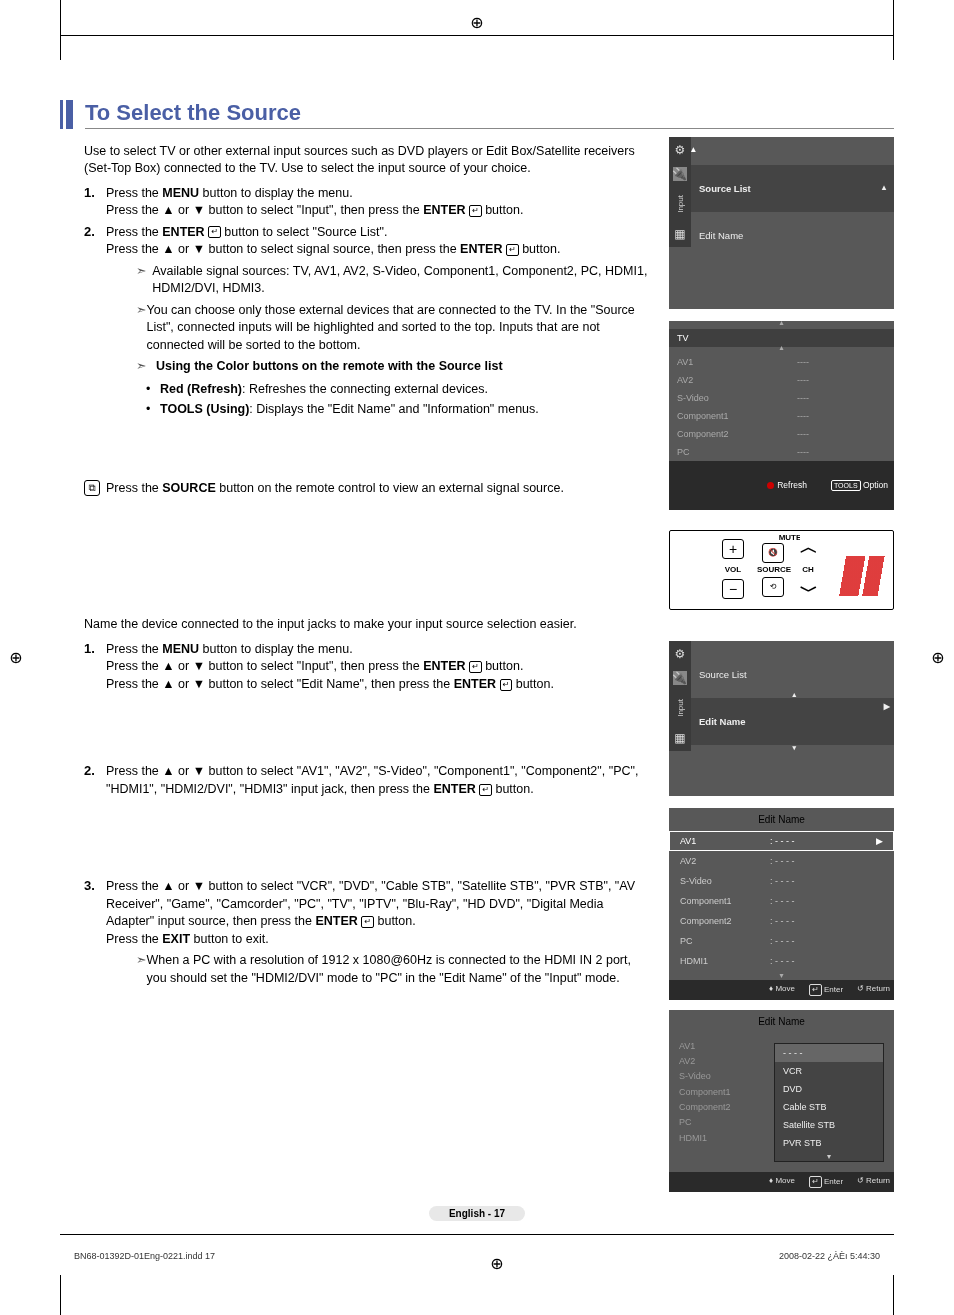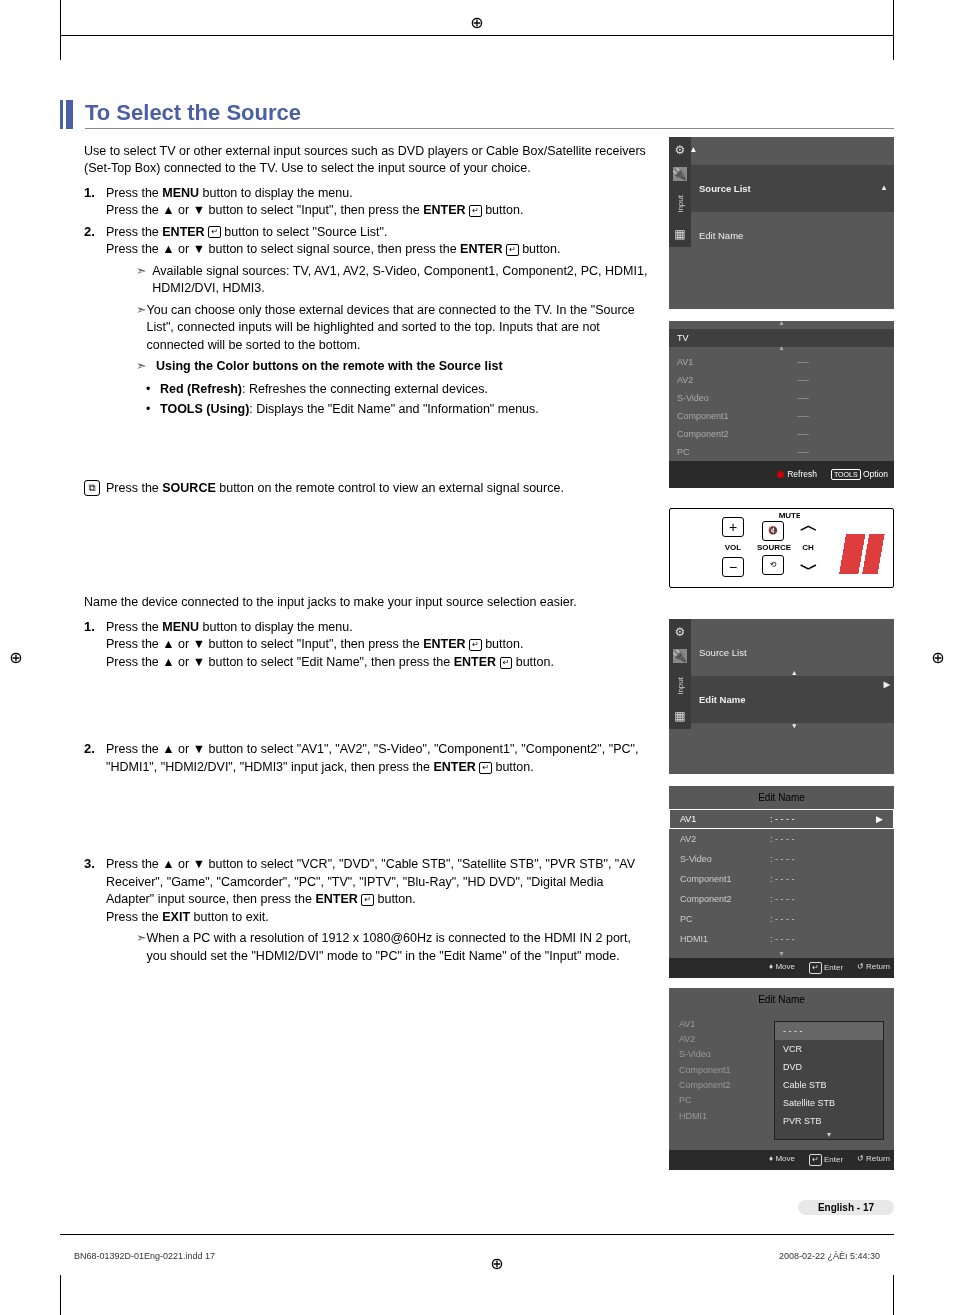--- a/index.html
+++ b/index.html
@@ -91,21 +91,21 @@
   .osd-row .triangle-r { position:absolute; right:4px; top:4px; font-size:8px;}
   .osd::after { content:""; display:block; clear:both;}
   .osd1 { height:172px; }
   .osd1 .osd-main { padding-top:6px; }
   .osd1 .osd-row.active { position:relative;}
 
   .osd-list { background:#585858; color:#fff; font-size:9px;}
   .osd-list-row { padding:4px 8px; display:flex; justify-content:flex-start; color:#aaa; gap:40px;}
   .osd-list-row.sel { background:#3f3f3f; color:#fff;}
   .osd-list-row .name { width:80px;}
-  .osd-list-footer { background:#2a2a2a; padding:8px 6px; font-size:8.5px; display:flex; gap:14px; justify-content:flex-end;}
+  .osd-list-footer { background:#2a2a2a; padding:19px 6px; font-size:8.5px; display:flex; gap:24px; justify-content:flex-end;}
   .red-dot { display:inline-block; width:7px; height:7px; background:#c00; border-radius:50%; margin-right:3px; vertical-align:middle;}
 
   .remote { background:#fff; border:1px solid #000; height:80px; position:relative; border-radius:2px;}
   .remote-inner { position:absolute; inset:6px; }
   .rbtn { position:absolute; border:1px solid #000; font-size:8px; text-align:center; background:#fff;}
   .rbtn.square { width:22px; height:20px; border-radius:3px; line-height:18px;}
   .rbtn-label { position:absolute; font-size:8px; font-weight:bold; text-align:center;}
   .rbtn.arrow { border:none; font-size:18px; font-weight:bold;}
   .remote-red { position:absolute; right:0; top:25px; height:40px; width:70px; }
   .remote-red::before { content:""; position:absolute; inset:0;
@@ -119,21 +119,21 @@
   .osd-trow .c1 { width:90px;}
   .osd-trow .c2::before { content:": ";}
   .osd-tfooter { background:#2a2a2a; padding:4px; font-size:8px; display:flex; justify-content:flex-end; gap:14px; color:#ddd;}
   .popup-col { display:flex; gap:0; }
   .popup-left { flex:1; padding:6px 10px; font-size:9px; color:#999; line-height:1.7;}
   .popup-box { background:#444; border:1px solid #222; width:110px; margin:10px; font-size:9px;}
   .popup-box .popt { padding:4px 8px; color:#eee;}
   .popup-box .popt.sel { background:#666;}
   .popup-box .arr { text-align:center; color:#ccc; font-size:8px;}
 
-  .page-num { text-align:right; margin-top:30px; }
+  .page-num { text-align:center; margin-top:14px; }
   .page-num span { background:#e8e8e8; border-radius:10px; padding:2px 20px; font-size:10px; font-weight:bold;}
   .footer-meta { display:flex; justify-content:space-between; font-size:9px; color:#333; padding:0 14px; margin-top:20px;}
   .enter-icon { display:inline-block; border:1px solid #000; border-radius:2px; font-size:8px; padding:0 2px; line-height:10px; vertical-align:middle;}
   .tools-pill { display:inline-block; border:1px solid #fff; border-radius:2px; font-size:7px; padding:0 2px; line-height:9px;}
 </style>
 </head>
 <body>
 
 <div class="page">
   <div class="crop-mark crop-top">⊕</div>
@@ -148,21 +148,21 @@
   <div class="section-heading" style="margin-top:70px;">
     <div class="heading-bars">
         <div class="bar1"></div>
         <div class="bar2"></div>
       </div>
     <div class="section-title">To Select the Source</div>
   </div>
 
   <div class="body-row">
     <div class="body-left">
-      <div class="intro">Use to select TV or other external input sources such as DVD players or Cable Box/Satellite receivers (Set-Top Box) connected to the TV. Use to select the input source of your choice.</div>
+      <div class="intro">Use to select TV or other external input sources such as DVD players or Edit Box/Satellite receivers (Set-Top Box) connected to the TV. Use to select the input source of your choice.</div>
 
       <div class="num-list">
         <div class="num-item">
           <div class="num">1.</div>
           <div class="num-body">
             <span>Press the </span><b>MENU</b><span> button to display the menu.</span><br>
             <span>Press the ▲ or ▼ button to select "Input", then press the </span><b>ENTER</b> <span class="enter-icon">↵</span><span> button.</span>
           </div>
         </div>
         <div class="num-item">

